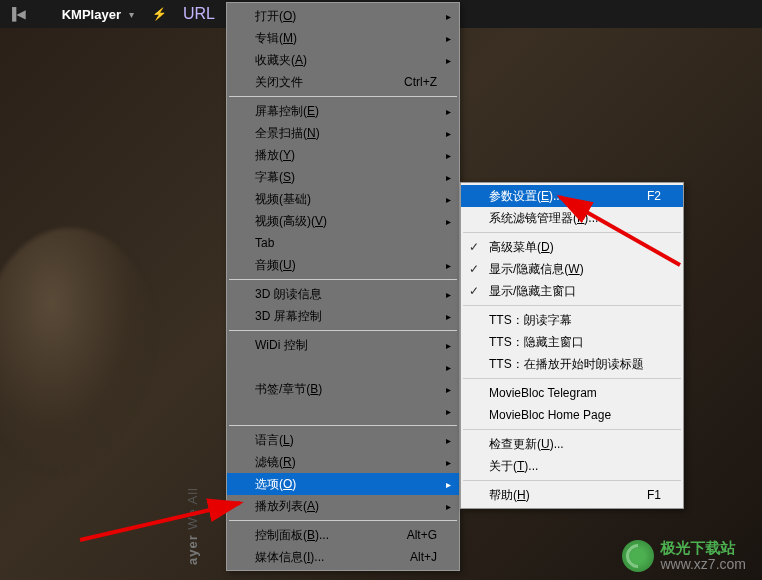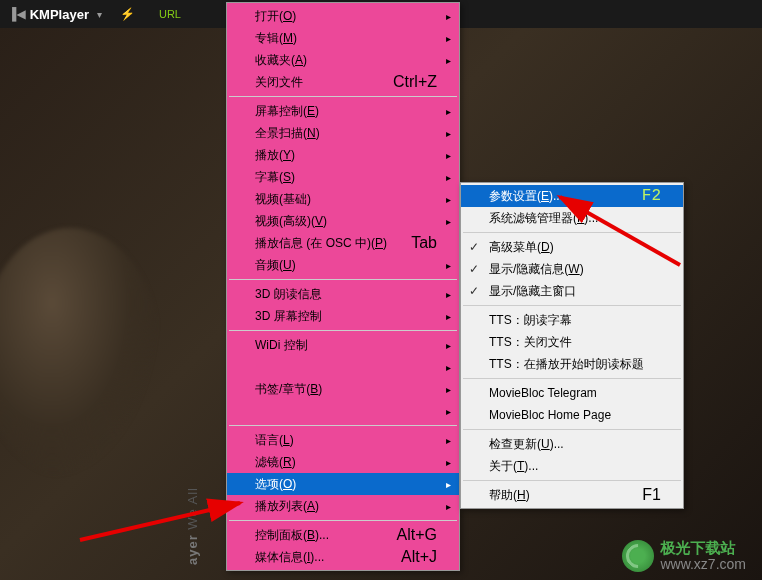--- a/index.html
+++ b/index.html
@@ -14,24 +14,24 @@
     }
     .top-bar {
       height: 28px;
       background: #1a1a1a;
       display: flex;
       align-items: center;
       padding: 0 8px;
       color: #999;
     }
     .logo { display: flex; align-items: center; gap: 4px; }
-    .logo-text { color: #fff; font-weight: bold; font-size: 13px; }
+    .logo-text { color: #fff; font-weight: bold; font-size: 13px; margin-left: 32px; }
     .arrow-down-tiny { color: #999; font-size: 10px; margin-left: 4px; }
     .bolt { margin-left: 18px; color: #888; font-size: 12px; }
-    .url-label { margin-left: 24px; color: #84cc16; font-size: 11px; }
+    .url-label { margin-left: 16px; color: #c4b5fd; font-size: 16px; }
     .title-center {
       position: absolute;
       left: 50%;
       transform: translateX(-50%);
       color: #ddd;
       font-size: 12px;
       top: 6px;
     }
     .video-bg {
       position: absolute;
@@ -56,42 +56,42 @@
       transform: rotate(-90deg);
       transform-origin: left bottom;
       letter-spacing: 1px;
     }
     .watermark-vert .brand { color: #777; font-weight: bold; }
     .menu {
       position: absolute;
       top: 2px;
       left: 226px;
       width: 234px;
-      background: #ec4899;
+      background: #737373;
       border: 1px solid #999;
       box-shadow: 2px 2px 6px rgba(0,0,0,0.4);
       padding: 2px 0;
     }
     .menu-item {
       height: 22px;
       display: flex;
       align-items: center;
       padding: 0 22px 0 28px;
       color: #000;
       position: relative;
       cursor: default;
     }
     .menu-item.highlighted {
       background: #0a6acc;
       color: #fff;
     }
     .menu-item .label { flex: 1; }
     .menu-item .underline { text-decoration: underline; }
-    .menu-item .shortcut { color: #000; font-size: 16px; }
-    .menu-item.highlighted .shortcut { color: #bef264; font-family: Liberation Mono, monospace; }
+    .menu-item .shortcut { color: #000; font-size: 12px; }
+    .menu-item.highlighted .shortcut { color: #ffffff; }
     .menu-item .submenu-arrow {
       position: absolute;
       right: 8px;
       font-size: 10px;
     }
     .menu-sep { height: 1px; background: #ccc; margin: 3px 2px; }
     .submenu {
       position: absolute;
       top: 182px;
       left: 460px;
@@ -208,21 +208,20 @@
     </div>
     <div class="menu-item">
       <span class="label">视频(基础)</span>
       <span class="submenu-arrow">▸</span>
     </div>
     <div class="menu-item">
       <span class="label">视频(高级)(<span class="underline">V</span>)</span>
       <span class="submenu-arrow">▸</span>
     </div>
     <div class="menu-item">
-      <span class="label">播放信息 (在 OSC 中)(<span class="underline">P</span>)</span>
       <span class="shortcut">Tab</span>
     </div>
     <div class="menu-item">
       <span class="label">音频(<span class="underline">U</span>)</span>
       <span class="submenu-arrow">▸</span>
     </div>
     <div class="menu-sep"></div>
     <div class="menu-item">
       <span class="label">3D 朗读信息</span>
       <span class="submenu-arrow">▸</span>
@@ -293,21 +292,21 @@
     </div>
     <div class="menu-item">
       <span class="check-mark">✓</span>
       <span class="label">显示/隐藏主窗口</span>
     </div>
     <div class="menu-sep"></div>
     <div class="menu-item">
       <span class="label">TTS：朗读字幕</span>
     </div>
     <div class="menu-item">
-      <span class="label">TTS：关闭文件</span>
+      <span class="label">TTS：隐藏主窗口</span>
     </div>
     <div class="menu-item">
       <span class="label">TTS：在播放开始时朗读标题</span>
     </div>
     <div class="menu-sep"></div>
     <div class="menu-item">
       <span class="label">MovieBloc Telegram</span>
     </div>
     <div class="menu-item">
       <span class="label">MovieBloc Home Page</span>

